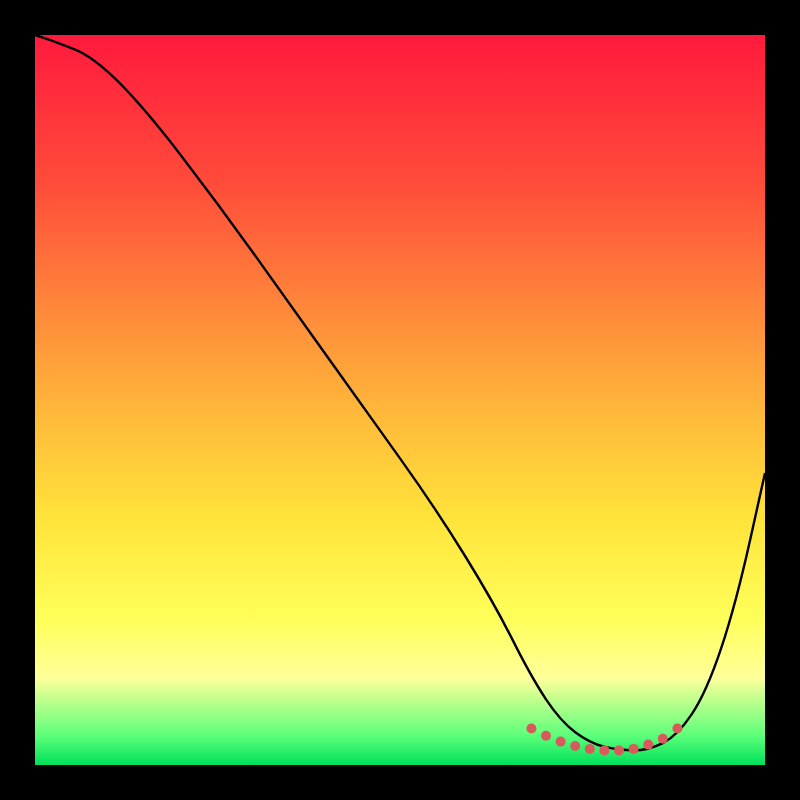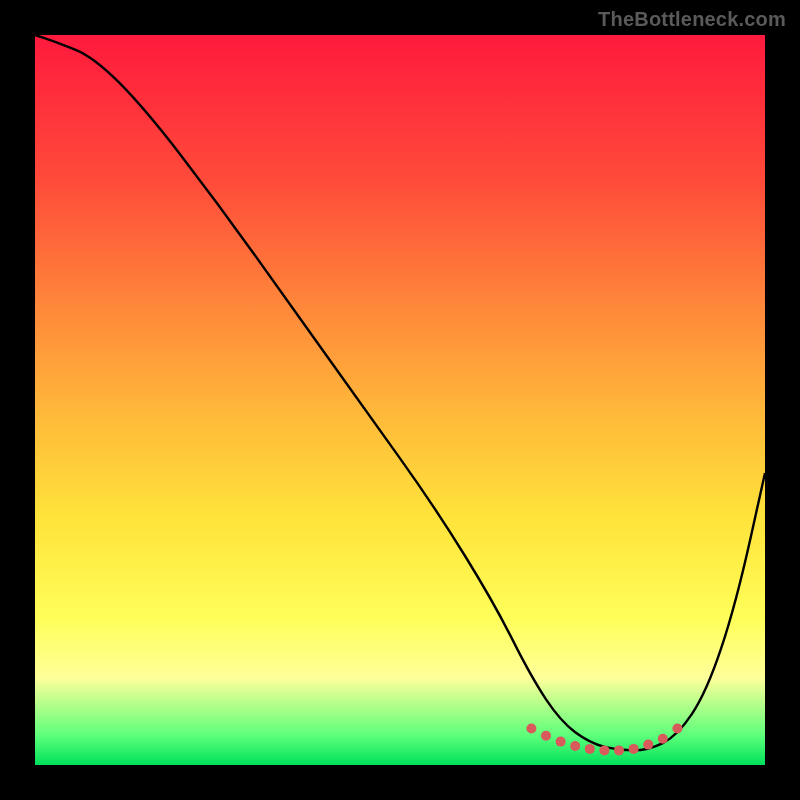--- a/index.html
+++ b/index.html
@@ -78,14 +78,13 @@
           <circle cx="554.8" cy="713.9" r="5" class="marker"></circle>
           <circle cx="569.4" cy="715.4" r="5" class="marker"></circle>
           <circle cx="584.0" cy="715.4" r="5" class="marker"></circle>
           <circle cx="598.6" cy="713.9" r="5" class="marker"></circle>
           <circle cx="613.2" cy="709.6" r="5" class="marker"></circle>
           <circle cx="627.8" cy="703.7" r="5" class="marker"></circle>
           <circle cx="642.4" cy="693.5" r="5" class="marker"></circle>
         </g>
     </svg>
   </div>
-  <div class="watermark">TheBottleneck.com</div>
 </div>
 
 </body></html>

